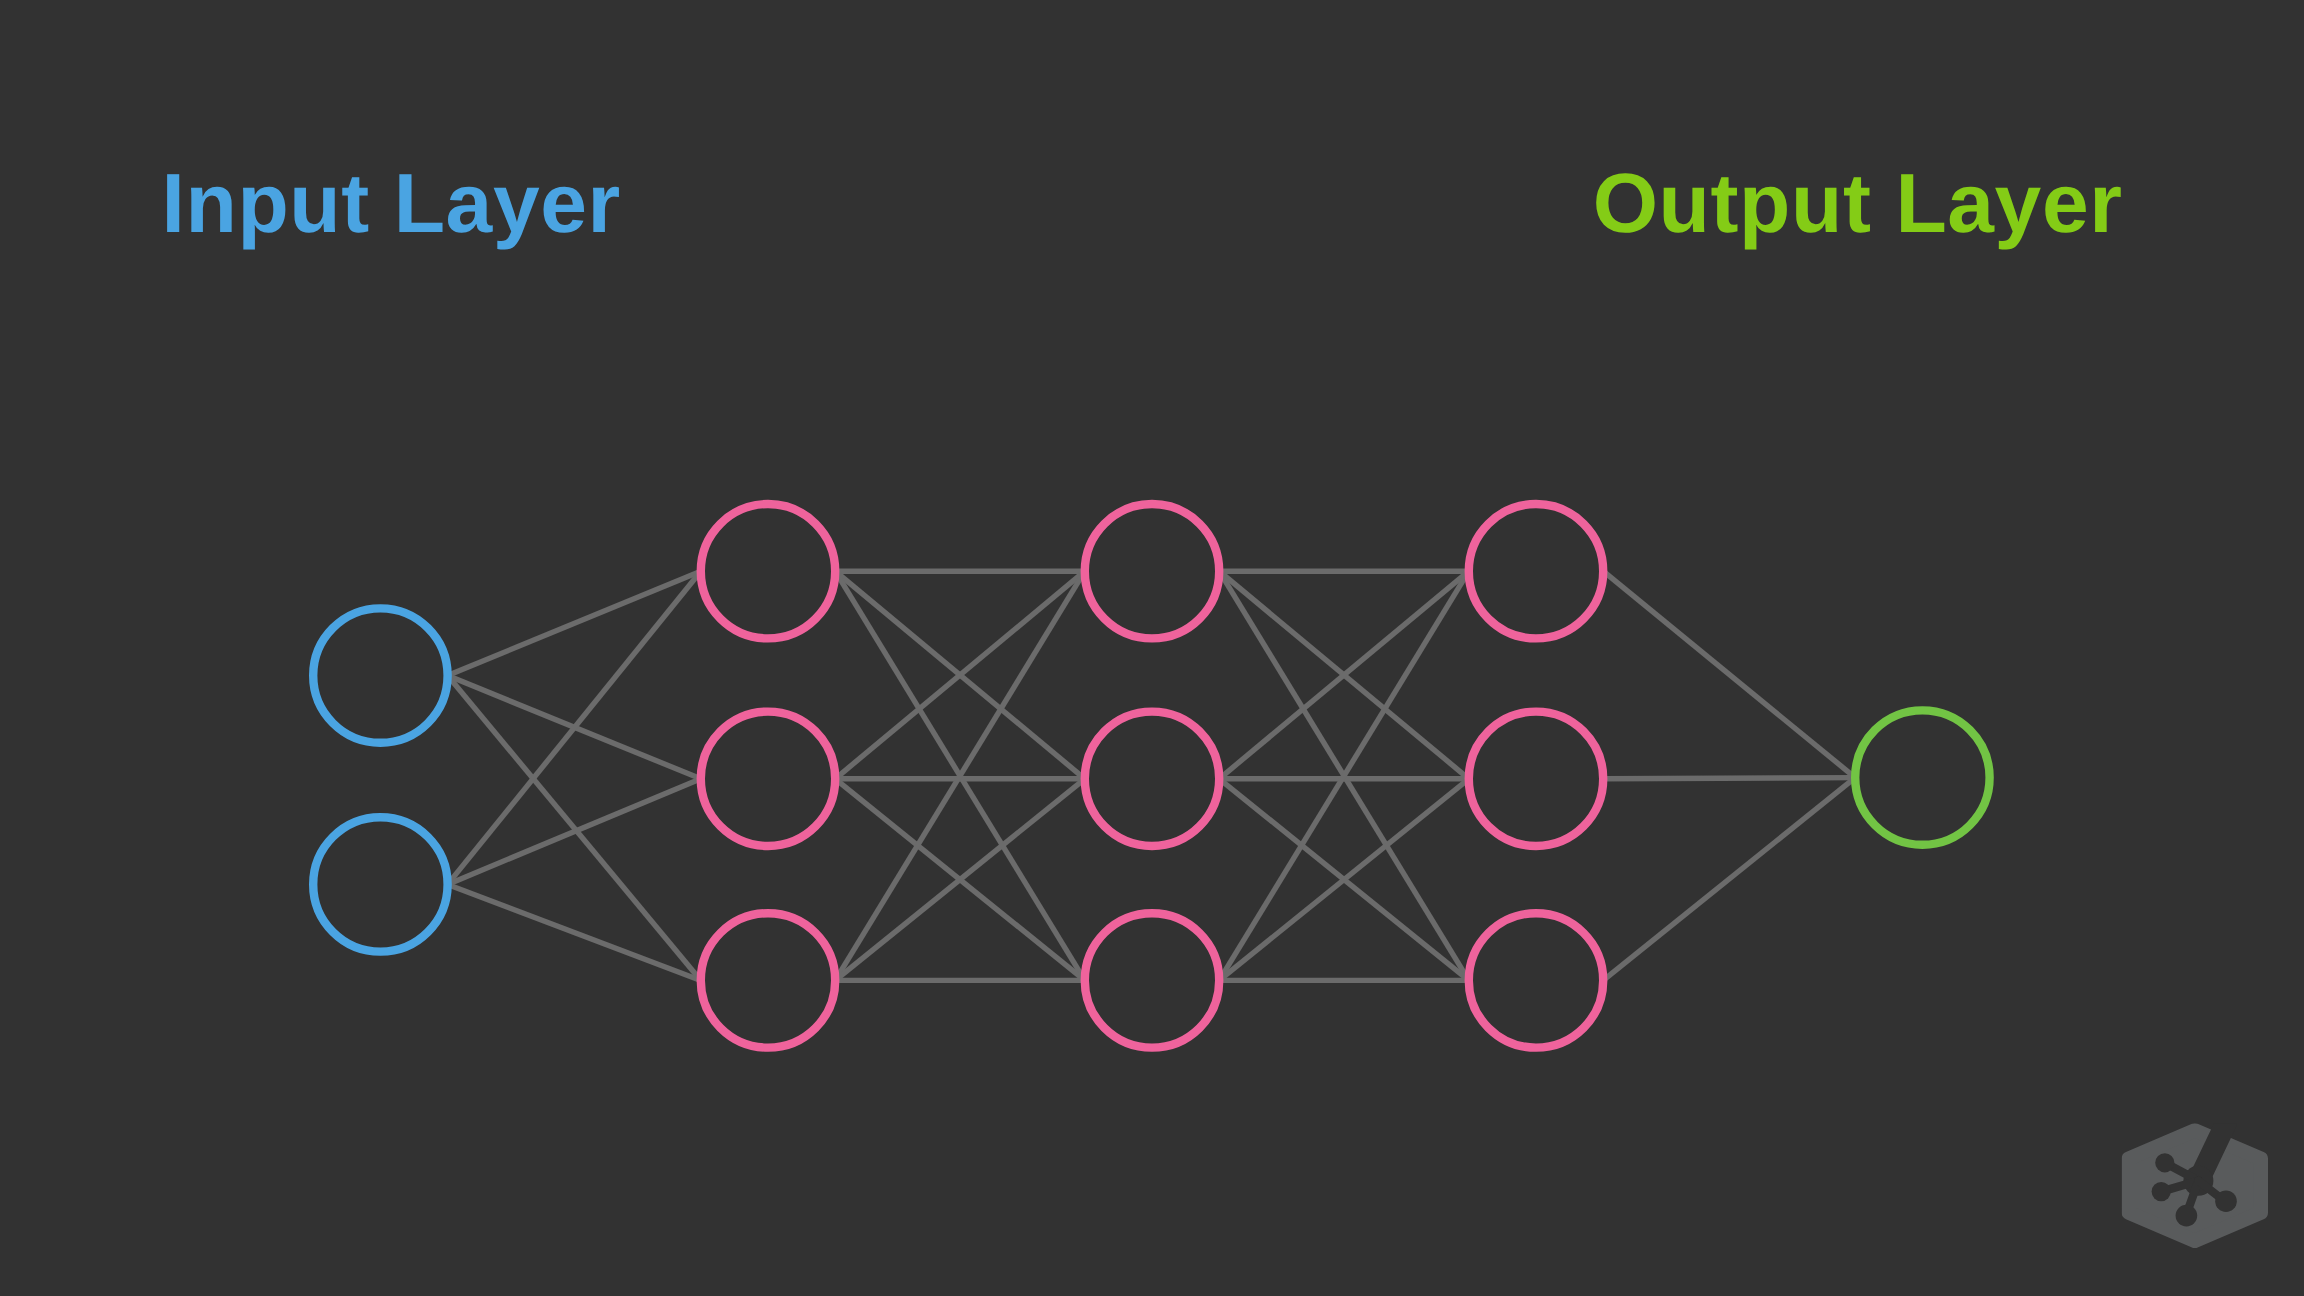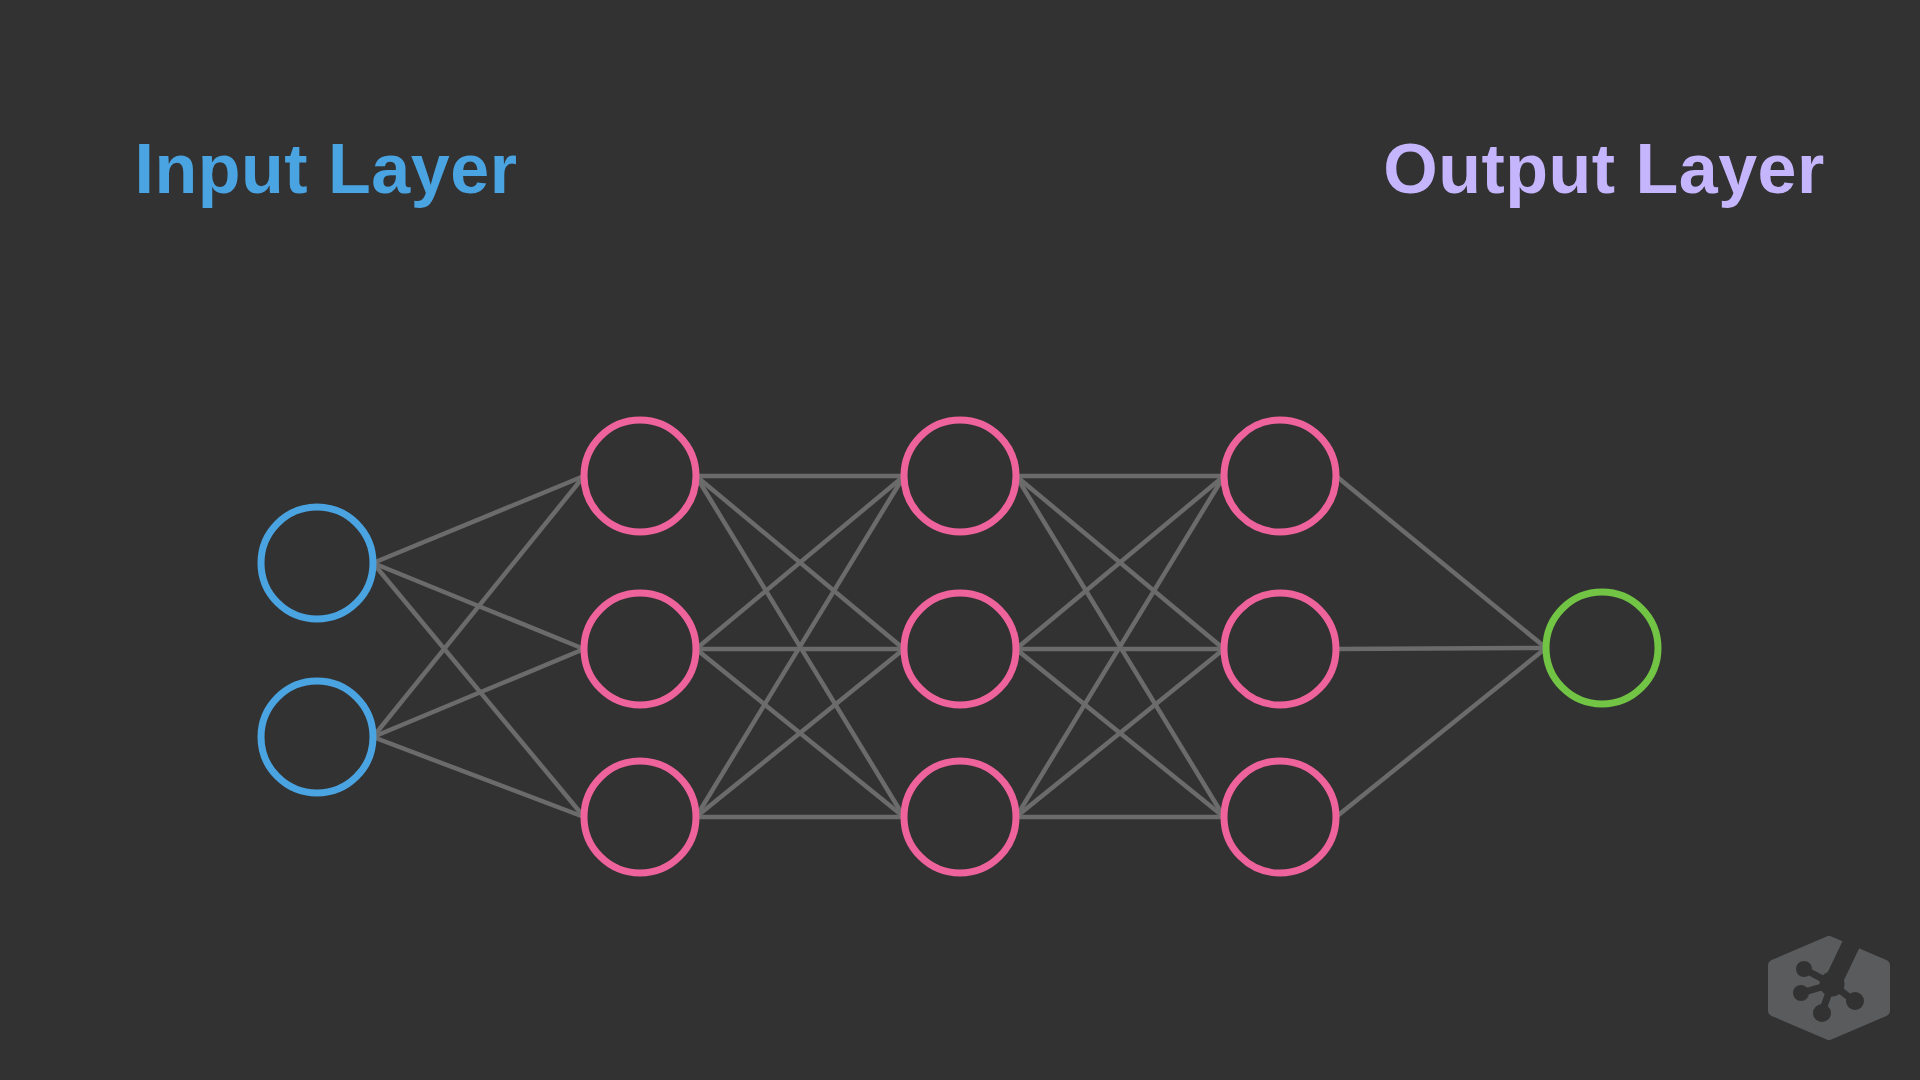--- a/index.html
+++ b/index.html
@@ -21,21 +21,21 @@
   #logo{position:absolute;}
 </style>
 </head>
 <body style="background: rgb(50, 50, 50);">
 
 <div class="stage">
 
   <div class="layer-label" id="label-input" style="left: 326px; top: 134px; color: rgb(74, 164, 226);">Input Layer</div>
 
 
-  <div class="layer-label" id="label-output" style="left: 1604px; top: 134px; color: #c4b5fd;">Output Layer</div>
+  <div class="layer-label" id="label-output" style="left: 1548px; top: 134px; color: #84cc16;">Output Layer</div>
 
   <svg id="net" width="1920" height="1080" viewBox="0 0 1920 1080">
     <g id="edges">
         <line x1="373" y1="563" x2="584" y2="476" stroke="#6b6b6b" stroke-width="4.5"></line>
         <line x1="373" y1="563" x2="584" y2="649" stroke="#6b6b6b" stroke-width="4.5"></line>
         <line x1="373" y1="563" x2="584" y2="817" stroke="#6b6b6b" stroke-width="4.5"></line>
         <line x1="373" y1="737" x2="584" y2="476" stroke="#6b6b6b" stroke-width="4.5"></line>
         <line x1="373" y1="737" x2="584" y2="649" stroke="#6b6b6b" stroke-width="4.5"></line>
         <line x1="373" y1="737" x2="584" y2="817" stroke="#6b6b6b" stroke-width="4.5"></line>
         <line x1="696" y1="476" x2="904" y2="476" stroke="#6b6b6b" stroke-width="4.5"></line>

